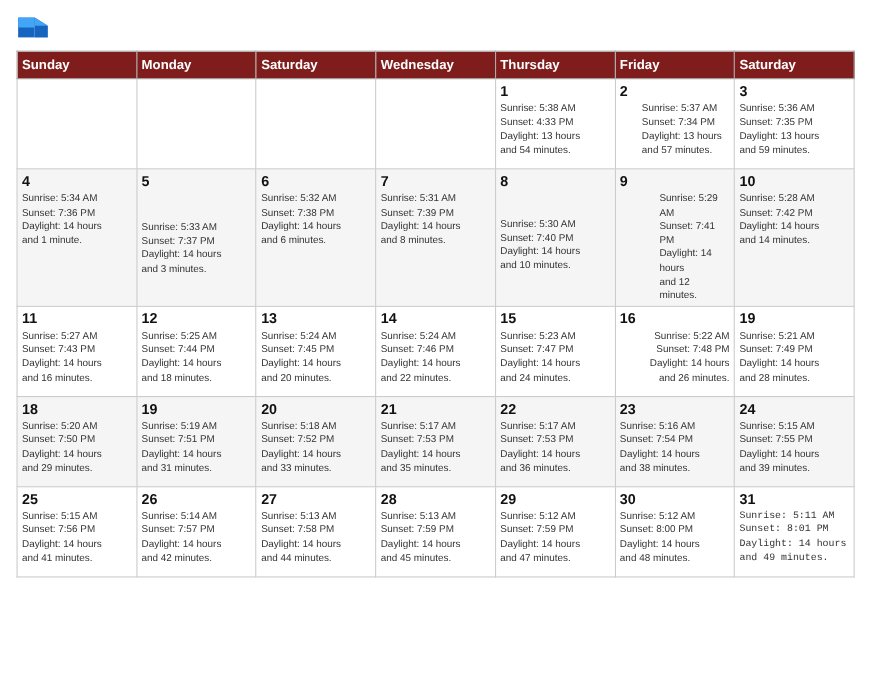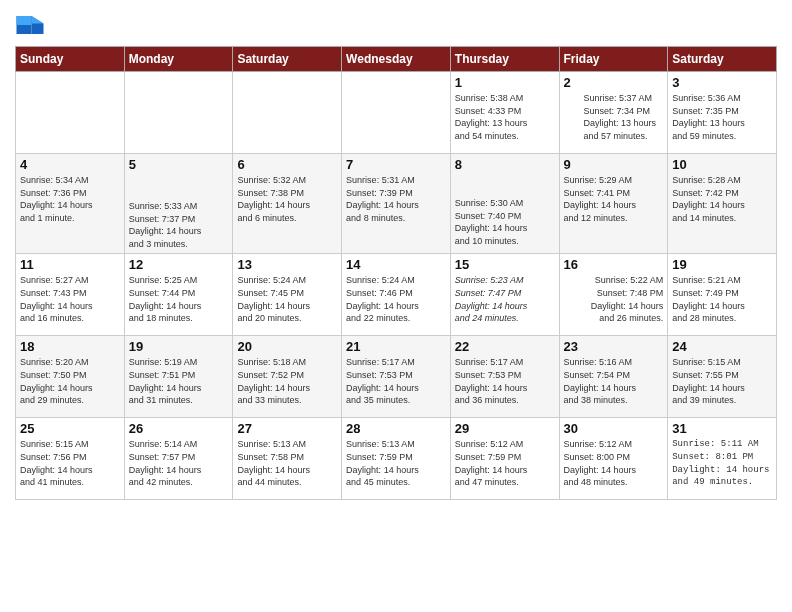--- a/index.html
+++ b/index.html
@@ -193,21 +193,21 @@
           </td>
           <td>
             <span class="day-number">8</span>
             <div class="day-info" style="white-space: pre-line; margin-top: 25px;">Sunrise: 5:30 AM
 Sunset: 7:40 PM
 Daylight: 14 hours
 and 10 minutes.</div>
           </td>
           <td>
             <span class="day-number">9</span>
-            <div class="day-info" style="white-space: pre-line;">Sunrise: 5:29 AM
+            <div class="day-info" style="white-space: pre-line; margin-left: 36px;">Sunrise: 5:29 AM
 Sunset: 7:41 PM
 Daylight: 14 hours
 and 12 minutes.</div>
           </td>
           <td>
             <span class="day-number">10</span>
             <div class="day-info" style="white-space: pre-line;">Sunrise: 5:28 AM
 Sunset: 7:42 PM
 Daylight: 14 hours
 and 14 minutes.</div>
@@ -237,21 +237,21 @@
           </td>
           <td>
             <span class="day-number">14</span>
             <div class="day-info" style="white-space: pre-line;">Sunrise: 5:24 AM
 Sunset: 7:46 PM
 Daylight: 14 hours
 and 22 minutes.</div>
           </td>
           <td>
             <span class="day-number">15</span>
-            <div class="day-info" style="white-space: pre-line; font-style: italic;">Sunrise: 5:23 AM
+            <div class="day-info" style="white-space: pre-line;">Sunrise: 5:23 AM
 Sunset: 7:47 PM
 Daylight: 14 hours
 and 24 minutes.</div>
           </td>
           <td>
             <span class="day-number">16</span>
             <div class="day-info" style="white-space: pre-line; text-align: right;">Sunrise: 5:22 AM
 Sunset: 7:48 PM
 Daylight: 14 hours
 and 26 minutes.</div>

